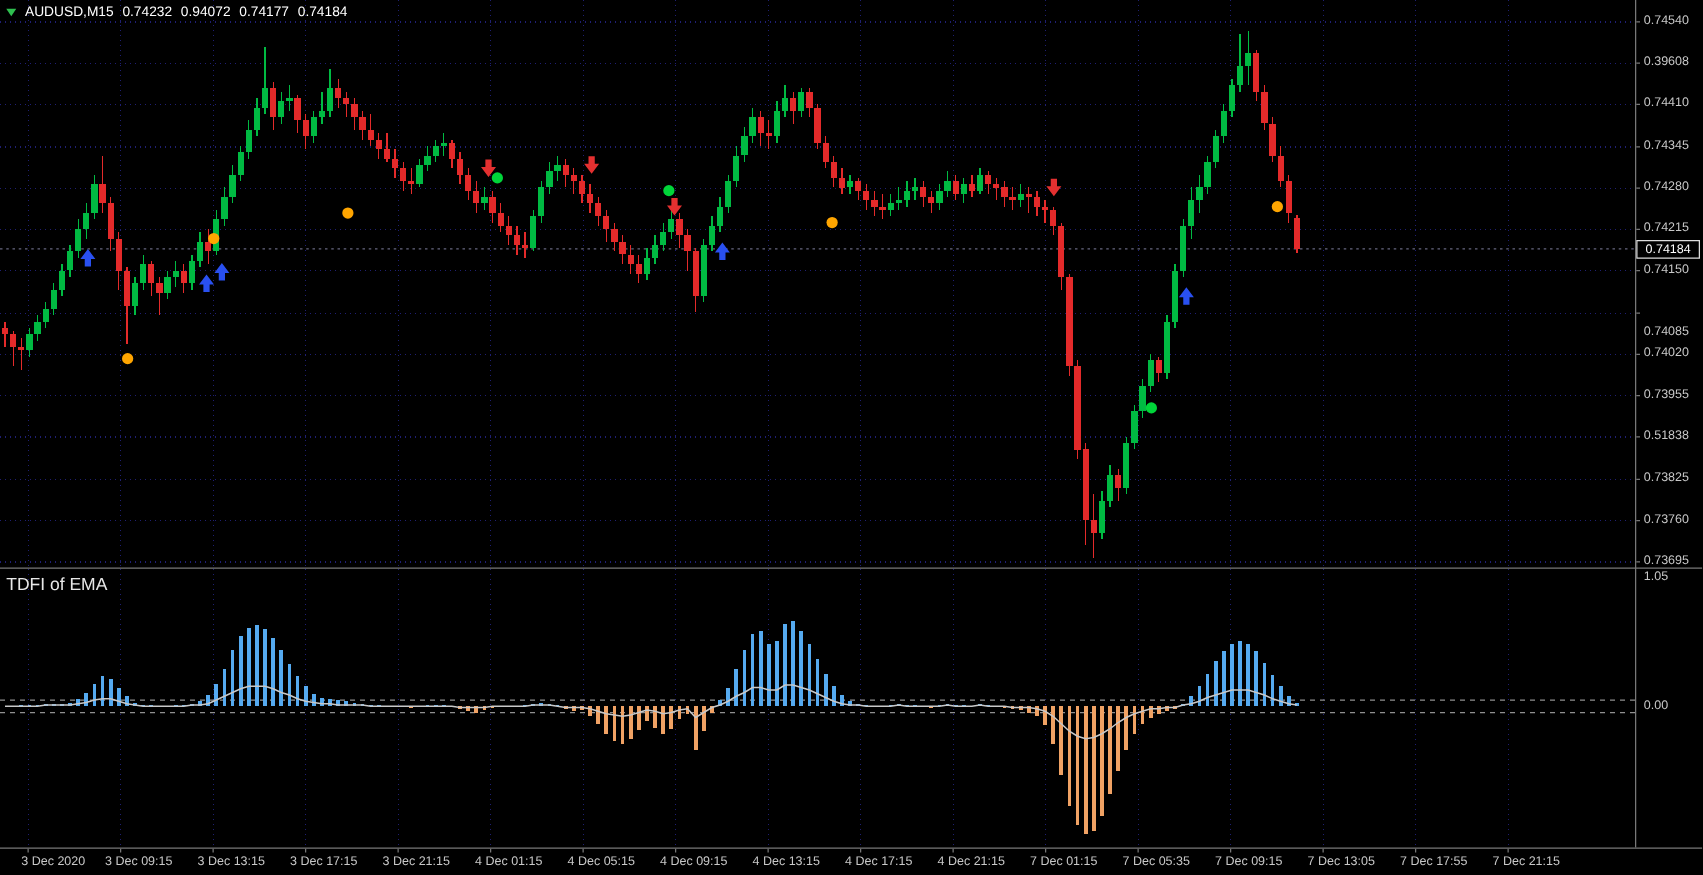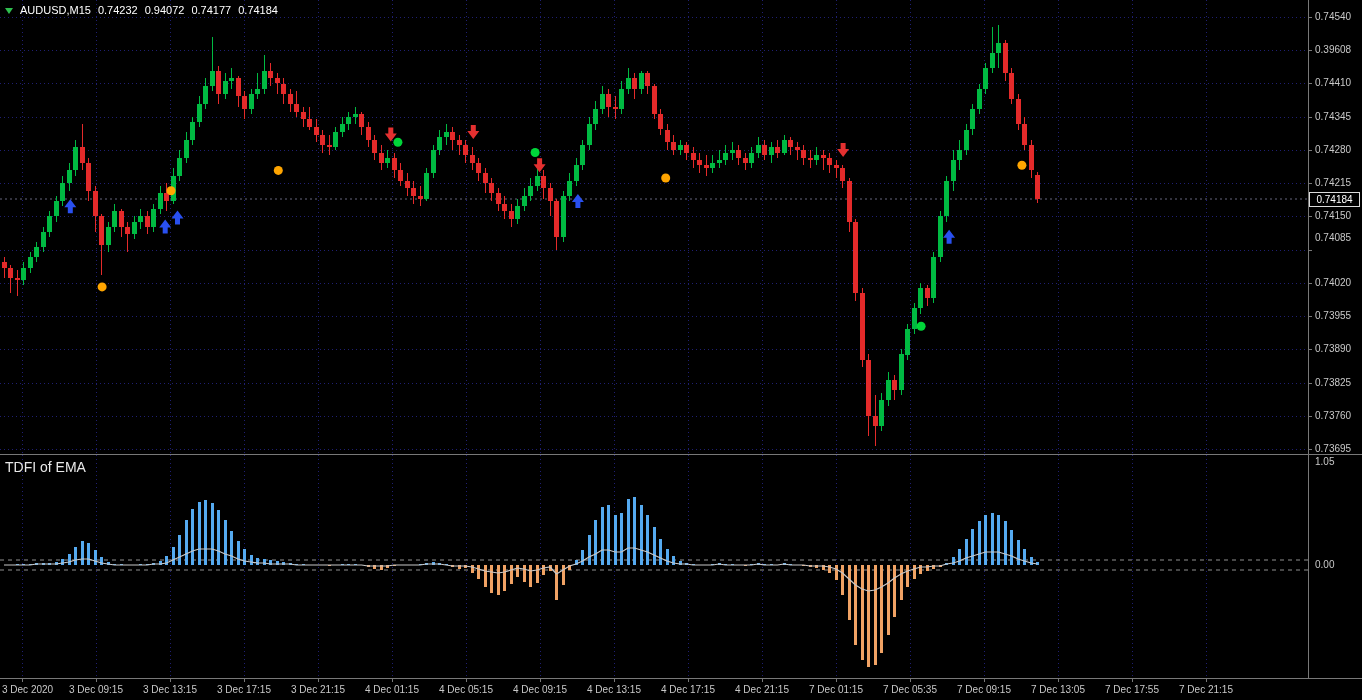--- a/index.html
+++ b/index.html
@@ -16,21 +16,21 @@
   #header span{margin-right:7px;}
   .chart-icon{display:inline-block;width:0;height:0;border-left:4px solid transparent;
      border-right:4px solid transparent;border-top:6px solid #2FBF4F;margin-right:4px;}
   #ind-label{position:absolute;left:5px;top:459px;color:#E8E8E8;font-size:14px;z-index:6;}
   #price-scale{position:absolute;left:1309px;top:0;width:53px;height:678px;z-index:4;text-decoration:underline;}
   .plabel{position:absolute;left:6px;font-size:10px;color:#C8C8C8;white-space:nowrap;}
   .ptick{position:absolute;left:0;width:3px;height:1px;background:#787878;}
   #price-badge{position:absolute;left:1309px;width:49px;height:13px;background:#000;
      border:1px solid #DCDCDC;color:#fff;font-size:10px;line-height:13px;text-align:center;z-index:7;}
   #time-axis{position:absolute;left:0;top:679px;width:1362px;height:21px;z-index:4;}
-  .tlabel{position:absolute;top:5px;font-size:10px;color:#C8C8C8;white-space:nowrap;}
+  .tlabel{position:absolute;top:5px;font-size:10px;color:#C8C8C8;white-space:nowrap;margin-left:15px;}
   .ttick{position:absolute;top:0;width:1px;height:3px;background:#787878;}
 </style>
 </head>
 <body>
 
 <div class="root">
   <svg id="price-svg" width="1308" height="454">
       <line x1="22.5" y1="0" x2="22.5" y2="454" stroke="#1F1F72" stroke-dasharray="1 3" shape-rendering="crispEdges"></line>
       <line x1="96.5" y1="0" x2="96.5" y2="454" stroke="#1F1F72" stroke-dasharray="1 3" shape-rendering="crispEdges"></line>
       <line x1="170.5" y1="0" x2="170.5" y2="454" stroke="#1F1F72" stroke-dasharray="1 3" shape-rendering="crispEdges"></line>
@@ -586,27 +586,27 @@
       <div class="plabel" style="top:77px">0.74410</div>
       <div class="ptick" style="top:117px"></div>
       <div class="plabel" style="top:111px">0.74345</div>
       <div class="ptick" style="top:150px"></div>
       <div class="plabel" style="top:144px">0.74280</div>
       <div class="ptick" style="top:183px"></div>
       <div class="plabel" style="top:177px">0.74215</div>
       <div class="ptick" style="top:216px"></div>
       <div class="plabel" style="top:210px">0.74150</div>
       <div class="ptick" style="top:250px"></div>
-      <div class="plabel" style="top:232px">0.74085</div>
+      <div class="plabel" style="top:260px">0.74085</div>
       <div class="ptick" style="top:283px"></div>
       <div class="plabel" style="top:277px">0.74020</div>
       <div class="ptick" style="top:316px"></div>
       <div class="plabel" style="top:310px">0.73955</div>
       <div class="ptick" style="top:349px"></div>
-      <div class="plabel" style="top:343px">0.73890</div>
+      <div class="plabel" style="top:343px">0.51838</div>
       <div class="ptick" style="top:383px"></div>
       <div class="plabel" style="top:377px">0.73825</div>
       <div class="ptick" style="top:416px"></div>
       <div class="plabel" style="top:410px">0.73760</div>
       <div class="ptick" style="top:449px"></div>
       <div class="plabel" style="top:443px">0.73695</div>
       <div class="plabel" style="top:456px">1.05</div>
       <div class="plabel" style="top:559px">0.00</div>
     </div>
   <div id="price-badge" style="top: 192px;">0.74184</div>

